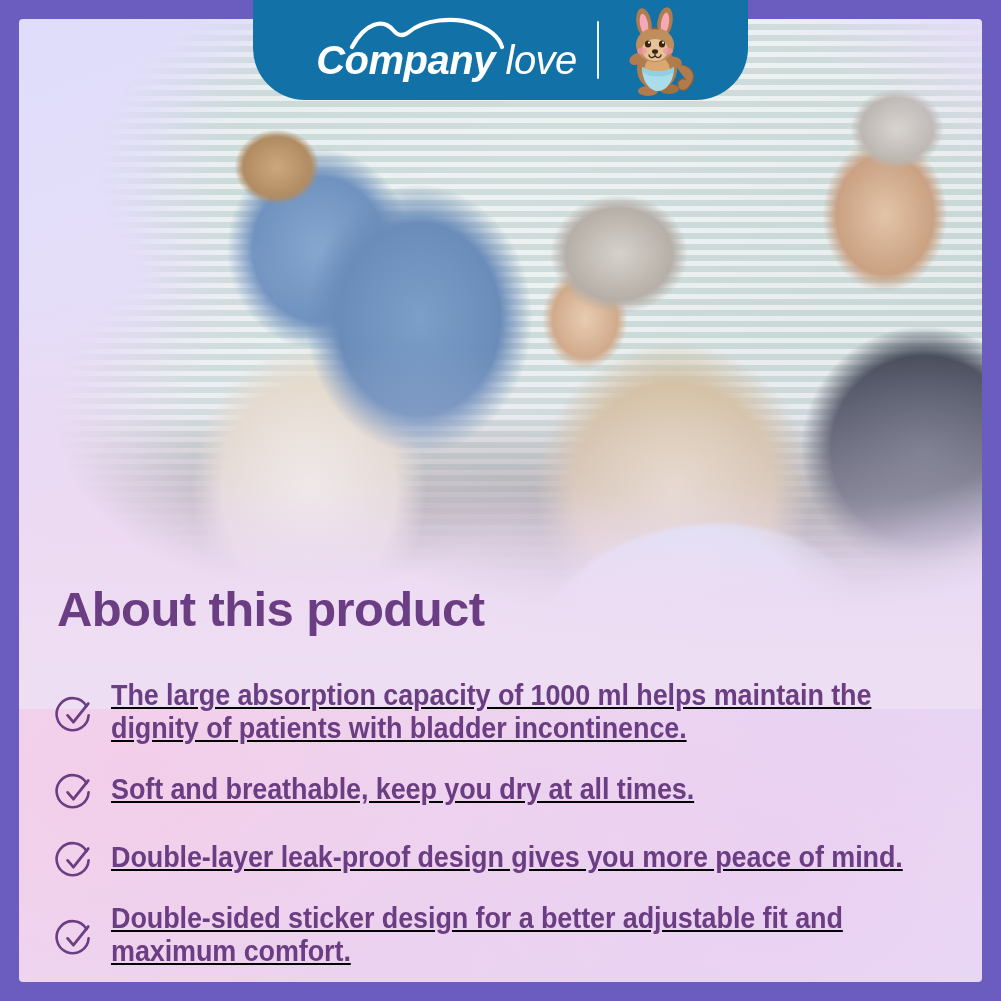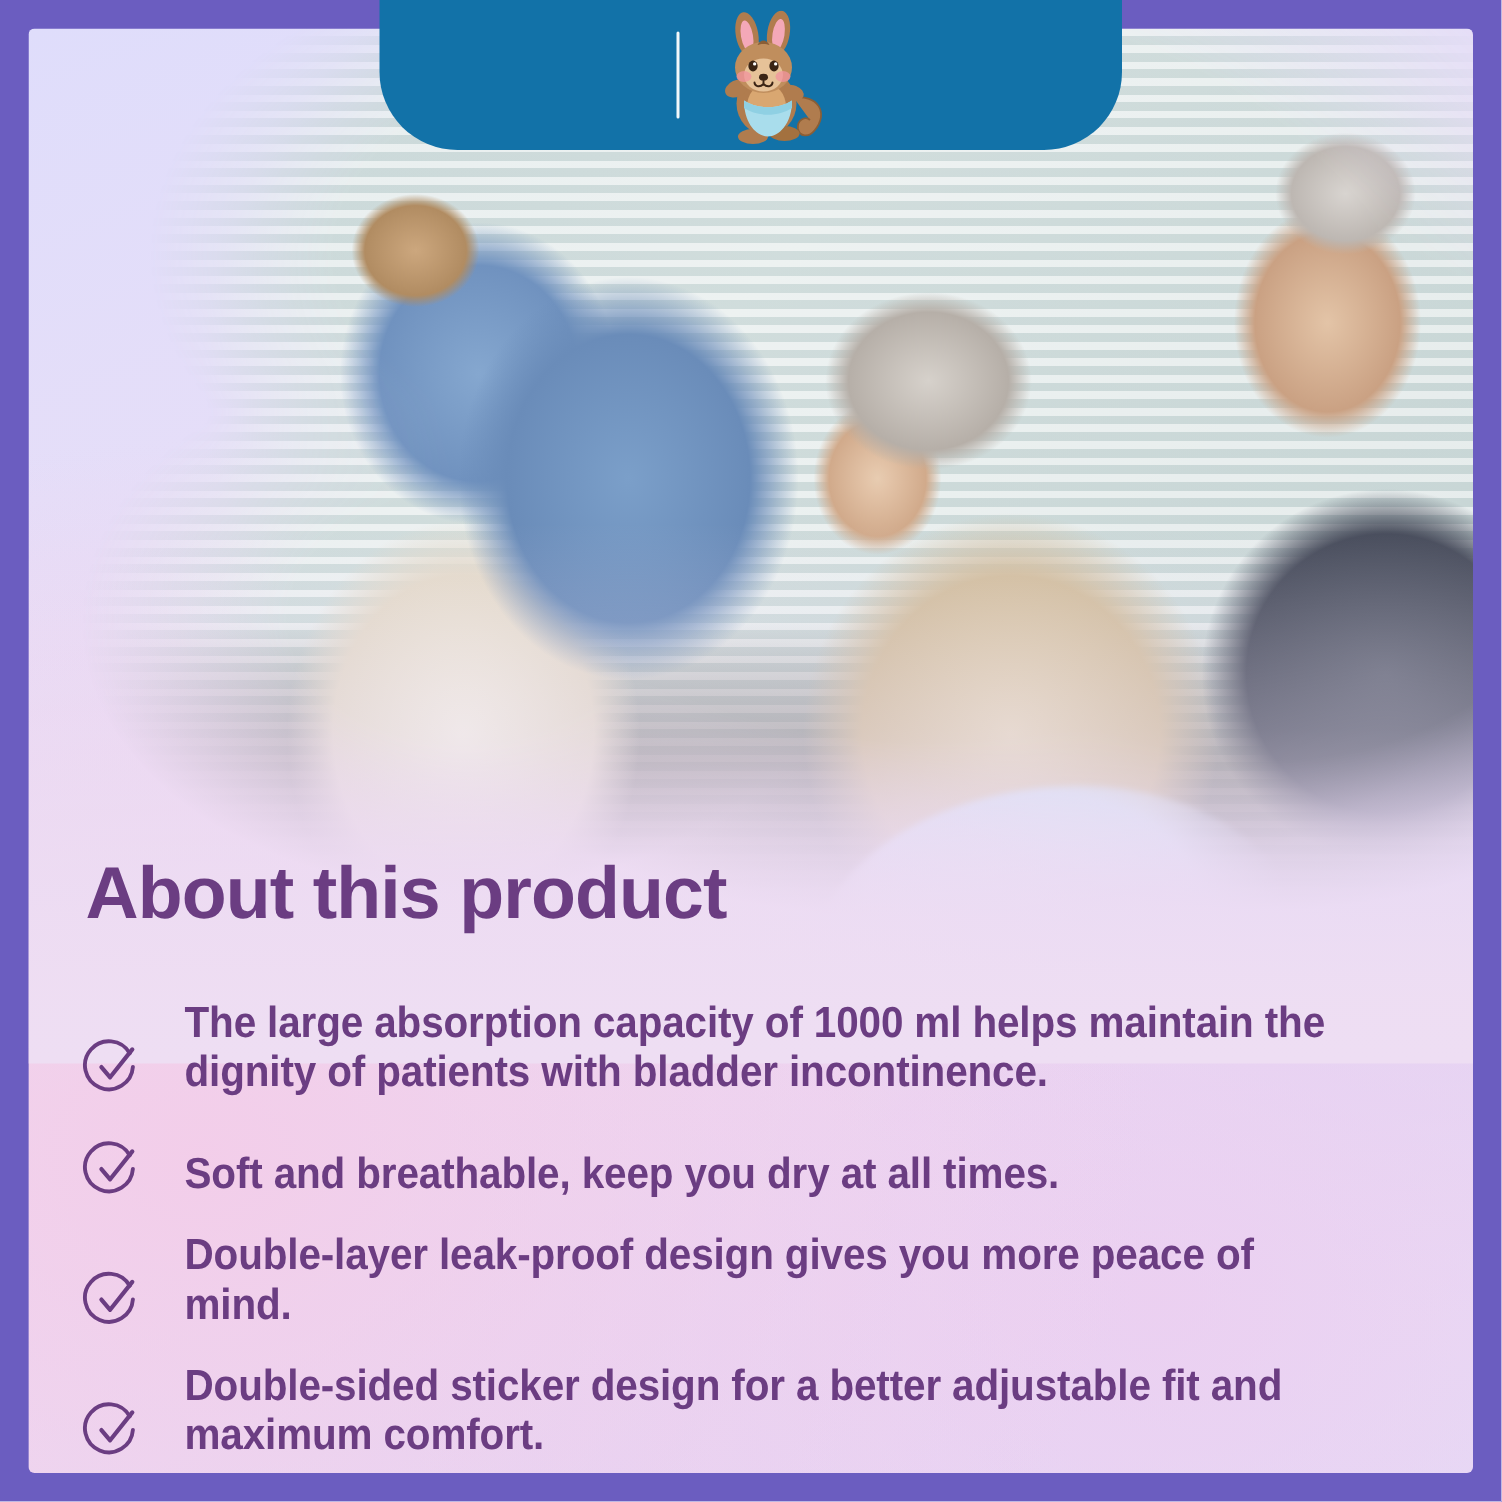--- a/index.html
+++ b/index.html
@@ -183,34 +183,35 @@
     top: 552px;
     width: 910px;
   }
 
   .heading {
     color: #6B3D82;
     font-size: 49px;
     font-weight: 700;
     letter-spacing: -0.6px;
     line-height: 1.05;
-    margin: 0 0 44px 0;
+    margin: 13px 0 44px 0;
     padding-left: 2px;
   }
 
   .bullets {
     list-style: none;
     margin: 0;
     padding: 0;
   }
   .bullet {
     display: flex;
-    align-items: flex-end;
-    gap: 28px;
+    align-items: center;
+    gap: 16px;
     margin-bottom: 22px;
+    text-decoration: underline;
   }
   .bullet:last-child { margin-bottom: 1px; }
 
   .check-icon {
     flex: 0 0 auto;
     width: 40px;
     height: 40px;
     margin-top: 6px;
   }
 
@@ -283,20 +284,26 @@
           </span>
           <span class="bullet-text">Double-sided sticker design for a better adjustable fit and maximum comfort.</span>
         </li>
 
       </ul>
     </div>
   </div>
 
   <div class="banner">
 
+    <div class="logo">
+      <svg class="logo-swoosh" viewBox="0 0 158 34" aria-hidden="true">
+        <path d="M3 31 C 16 7, 34 2, 44 14 C 49 20, 54 21, 60 16 C 74 4, 104 0, 126 8 C 140 13, 150 21, 153 31" fill="none" stroke="#ffffff" stroke-width="4.2" stroke-linecap="round"></path>
+      </svg>
+      <div class="logo-text"><span class="b1">Company</span><span class="b2"> love</span></div>
+    </div>
 
     <div class="banner-divider"></div>
 
     <svg class="mascot" viewBox="0 0 86 90" aria-hidden="true">
 
       <path d="M60 58 C 76 56, 84 68, 74 80 C 70 85, 64 84, 63 79 C 62 73, 68 70, 71 73" fill="#B07C4E" stroke="#8A5E36" stroke-width="1.2"></path>
 
       <ellipse cx="29" cy="16" rx="7.5" ry="15" fill="#B07C4E" transform="rotate(-10 29 16)"></ellipse>
       <ellipse cx="29" cy="17" rx="4" ry="10.5" fill="#F4A8B8" transform="rotate(-10 29 17)"></ellipse>
       <ellipse cx="50" cy="15" rx="7.5" ry="15" fill="#B07C4E" transform="rotate(9 50 15)"></ellipse>

